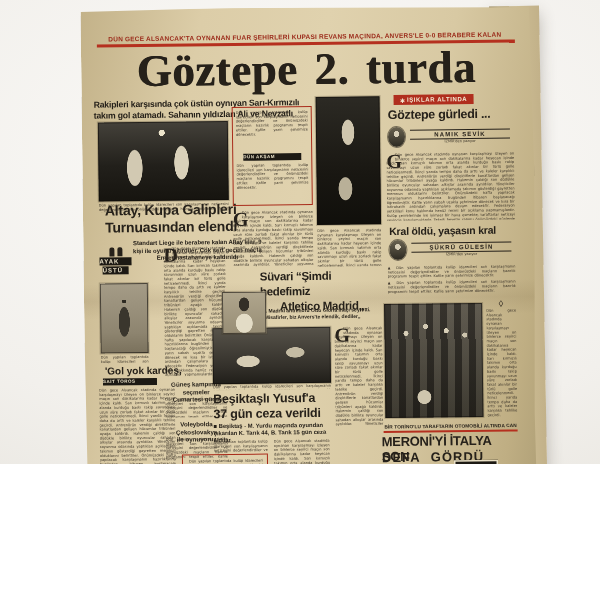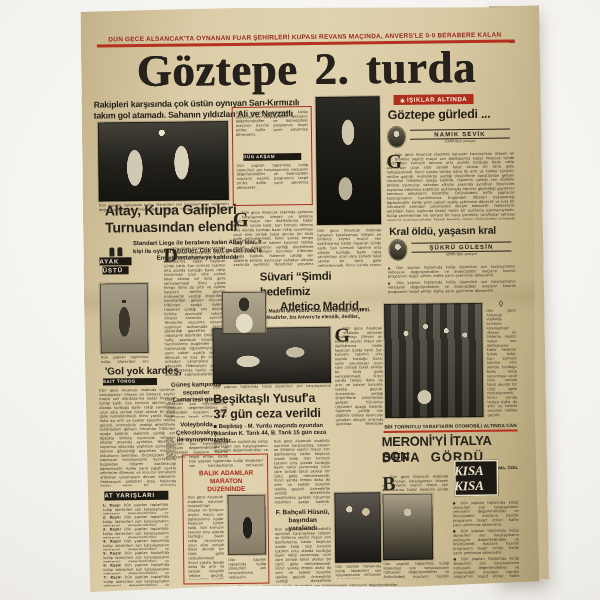--- a/index.html
+++ b/index.html
@@ -1,16 +1,16 @@
 <!DOCTYPE html>
 <html lang="tr"><head>
 <meta charset="utf-8">
 <style>
   html,body{margin:0;padding:0;}
-  .stage{position:relative;width:600px;height:600px;overflow:hidden;
+  .stage{position:relative;width:600px;height:464px;overflow:hidden;
     background:radial-gradient(120% 100% at 50% 35%, #fcfbf9 0%, #f2f0ec 60%, #e6e3dc 100%);
     font-family:"Liberation Sans",sans-serif;}
   .abs{position:absolute;}
   
   .paper2{position:absolute;left:494px;top:6px;width:50px;height:574px;transform:rotate(-1deg);
     background:linear-gradient(90deg,#8f7f58 0,#b7a77e 18%,#cdbd94 55%,#c2b189 100%);
     box-shadow:0 8px 16px rgba(60,50,35,.3);}
   
   .paper{position:absolute;left:84px;top:7px;width:452px;height:584px;transform:rotate(-0.7deg);
     background:

